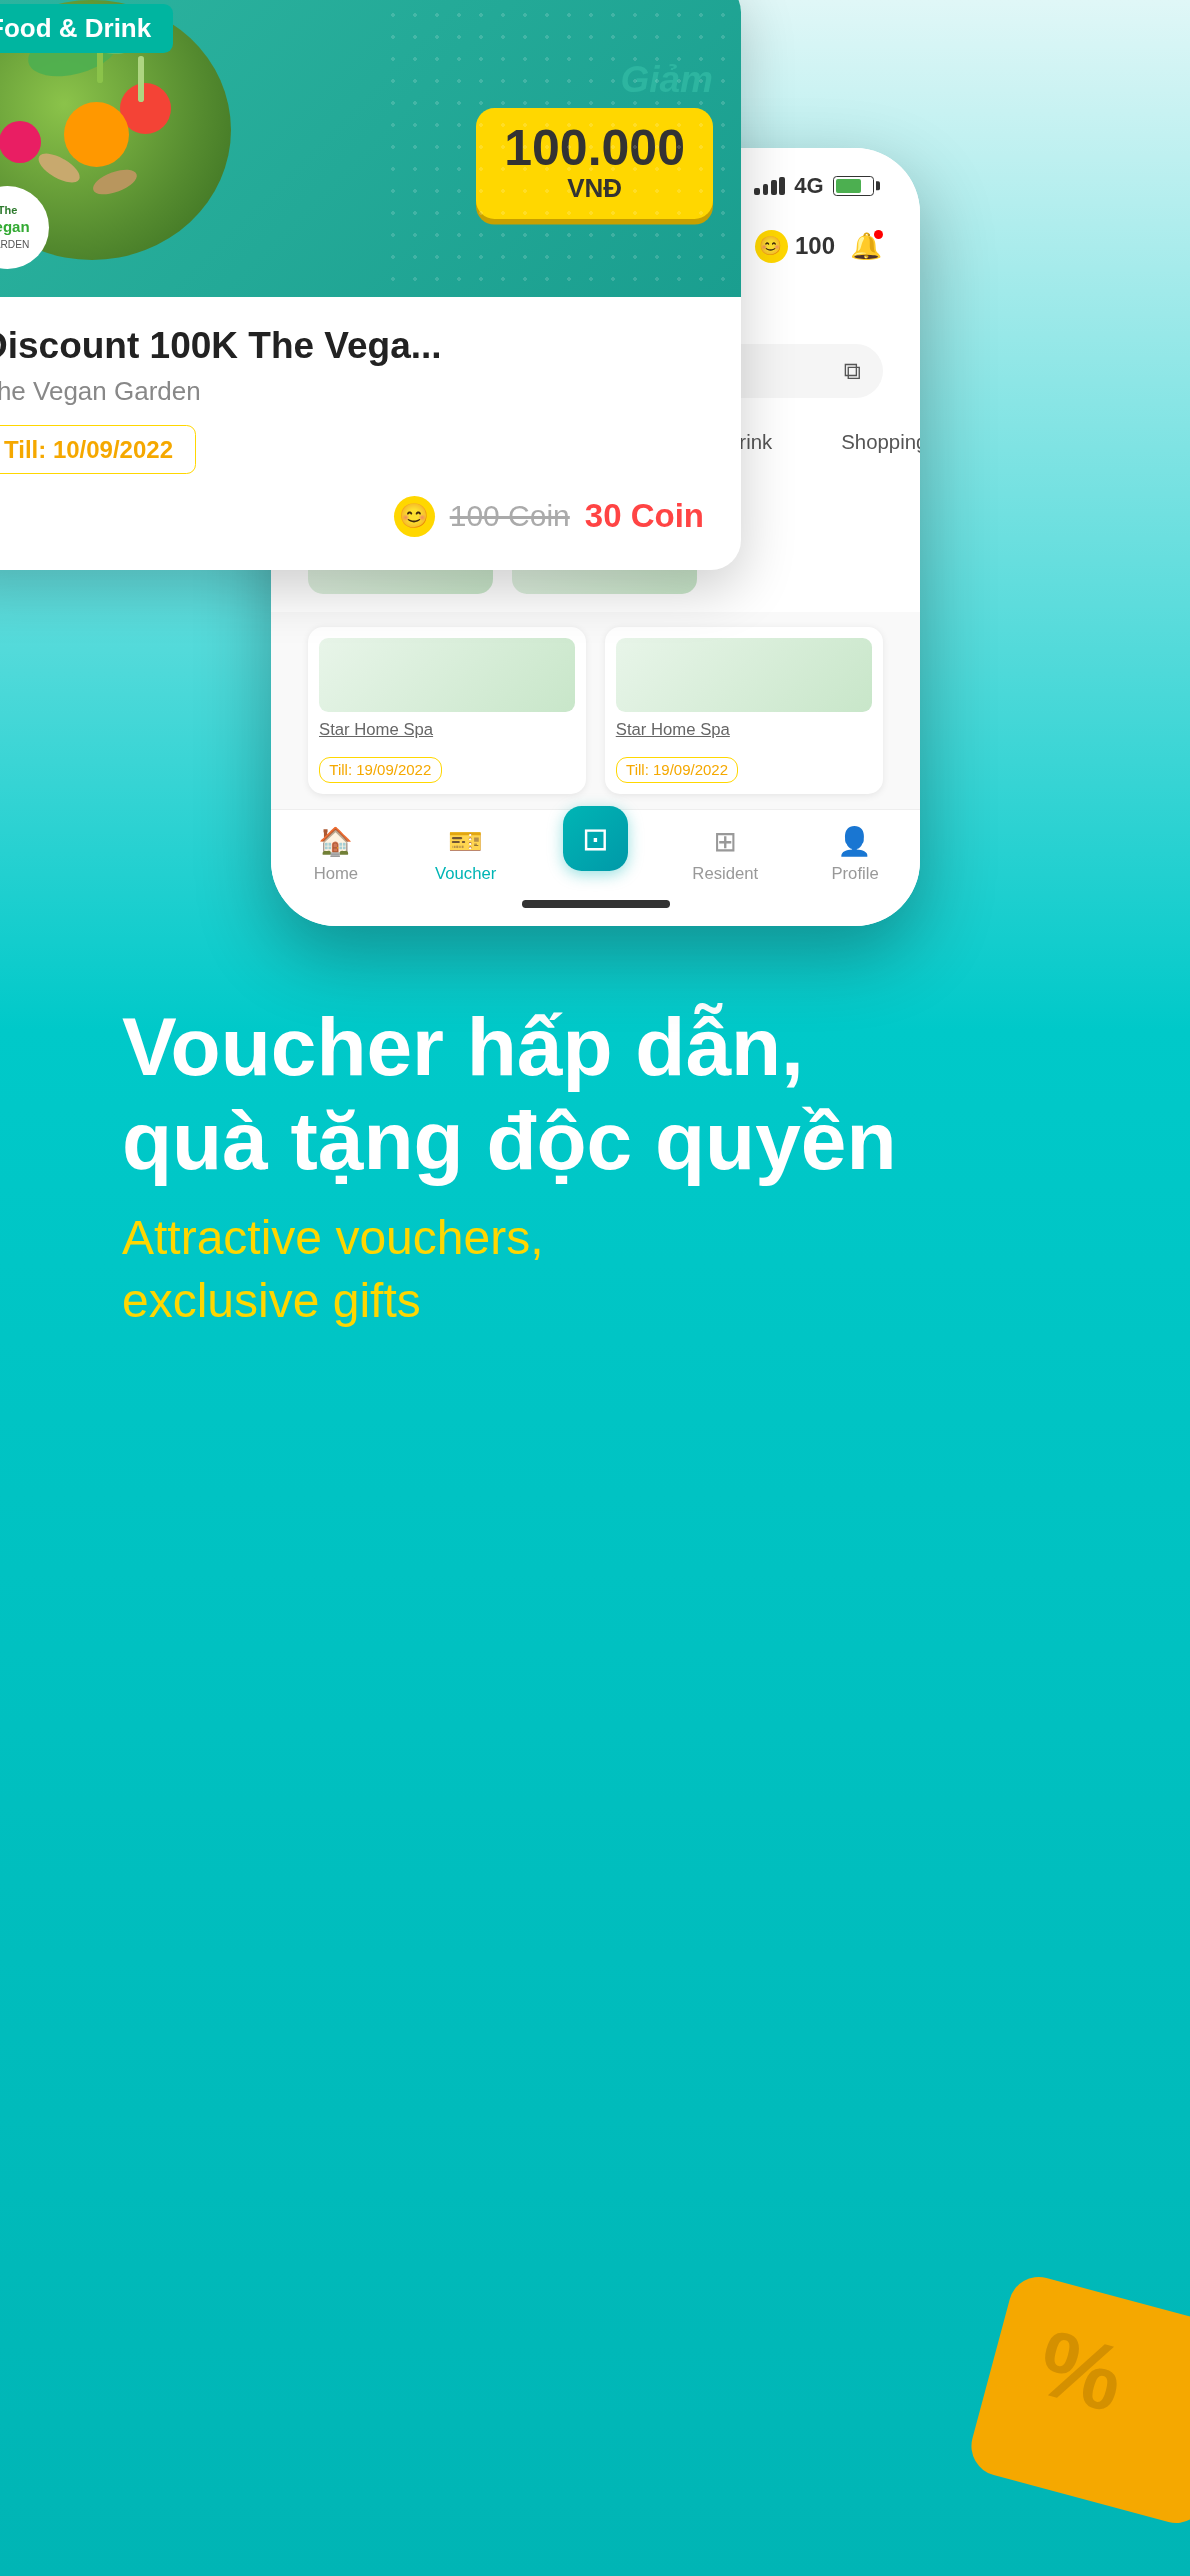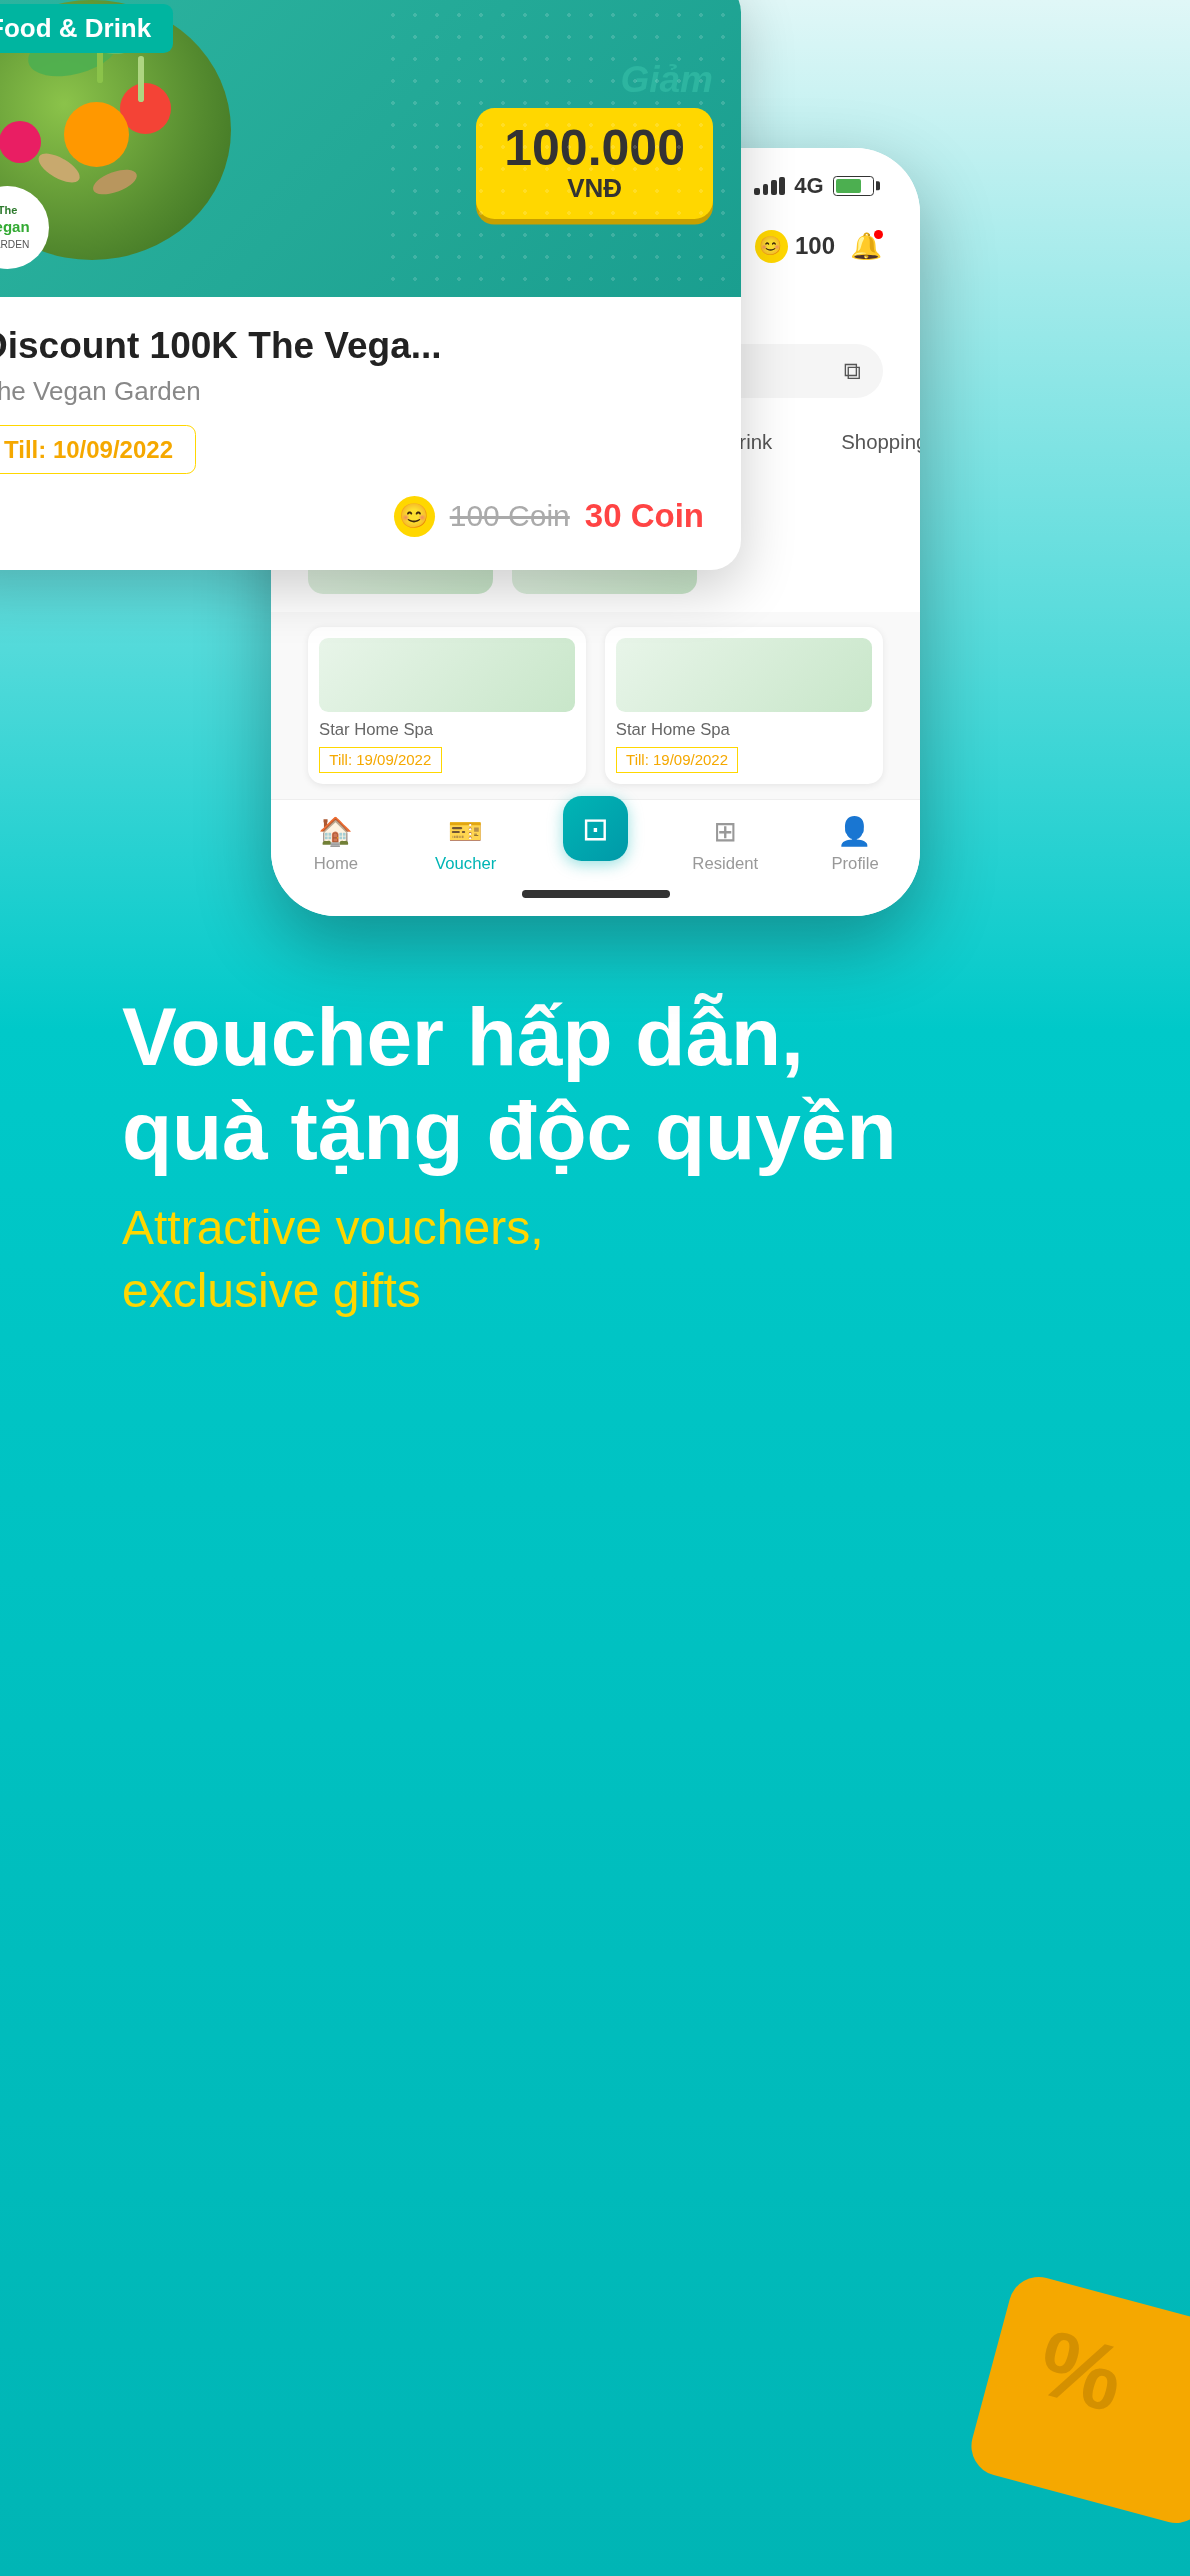--- a/index.html
+++ b/index.html
@@ -432,29 +432,30 @@
       flex: 1;
       background: white;
       border-radius: 15px;
       padding: 11px;
       box-shadow: 0 1.9px 7.4px rgba(0,0,0,0.08);
     }
     .mini-card-merchant {
       font-size: 16.7px;
       color: #666;
       margin-top: 7.4px;
+      text-decoration: underline;
     }
     .mini-card-expiry {
       display: inline-block;
       border: 0.9px solid #ffd700;
-      border-radius: 0;
+      border-radius: 11px;
       padding: 3.7px 9.3px;
       font-size: 15px;
       color: #f5a800;
-      margin-top: 7px;
+      margin-top: 17px;
     }
     .mini-card-img {
       width: 100%;
       height: 74px;
       background: linear-gradient(135deg, #e8f5e9, #c8e6c9);
       border-radius: 9.3px;
     }
 
     
     .bottom-nav {

